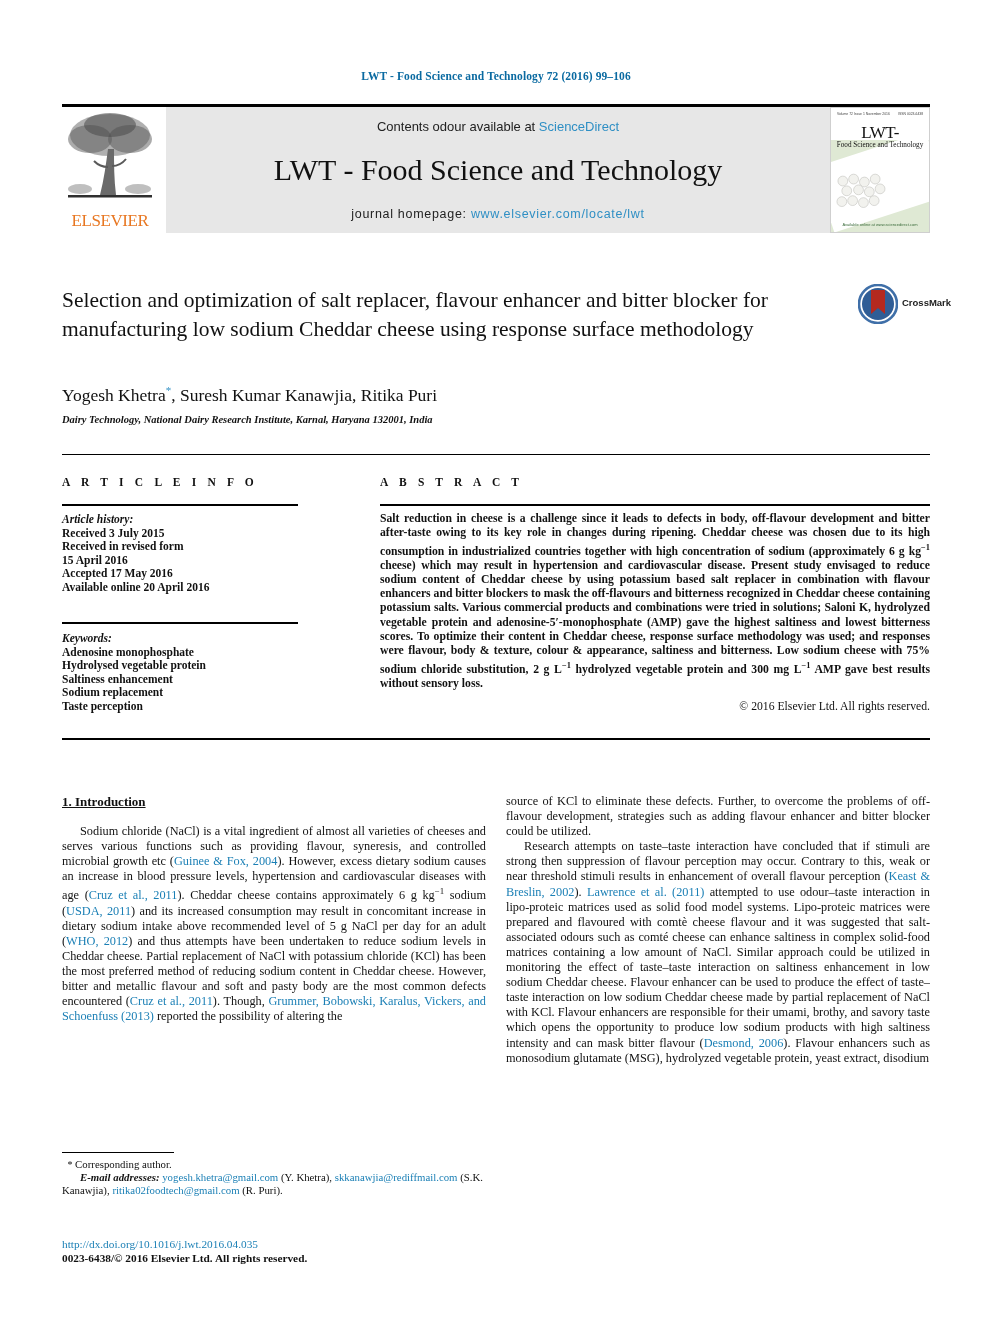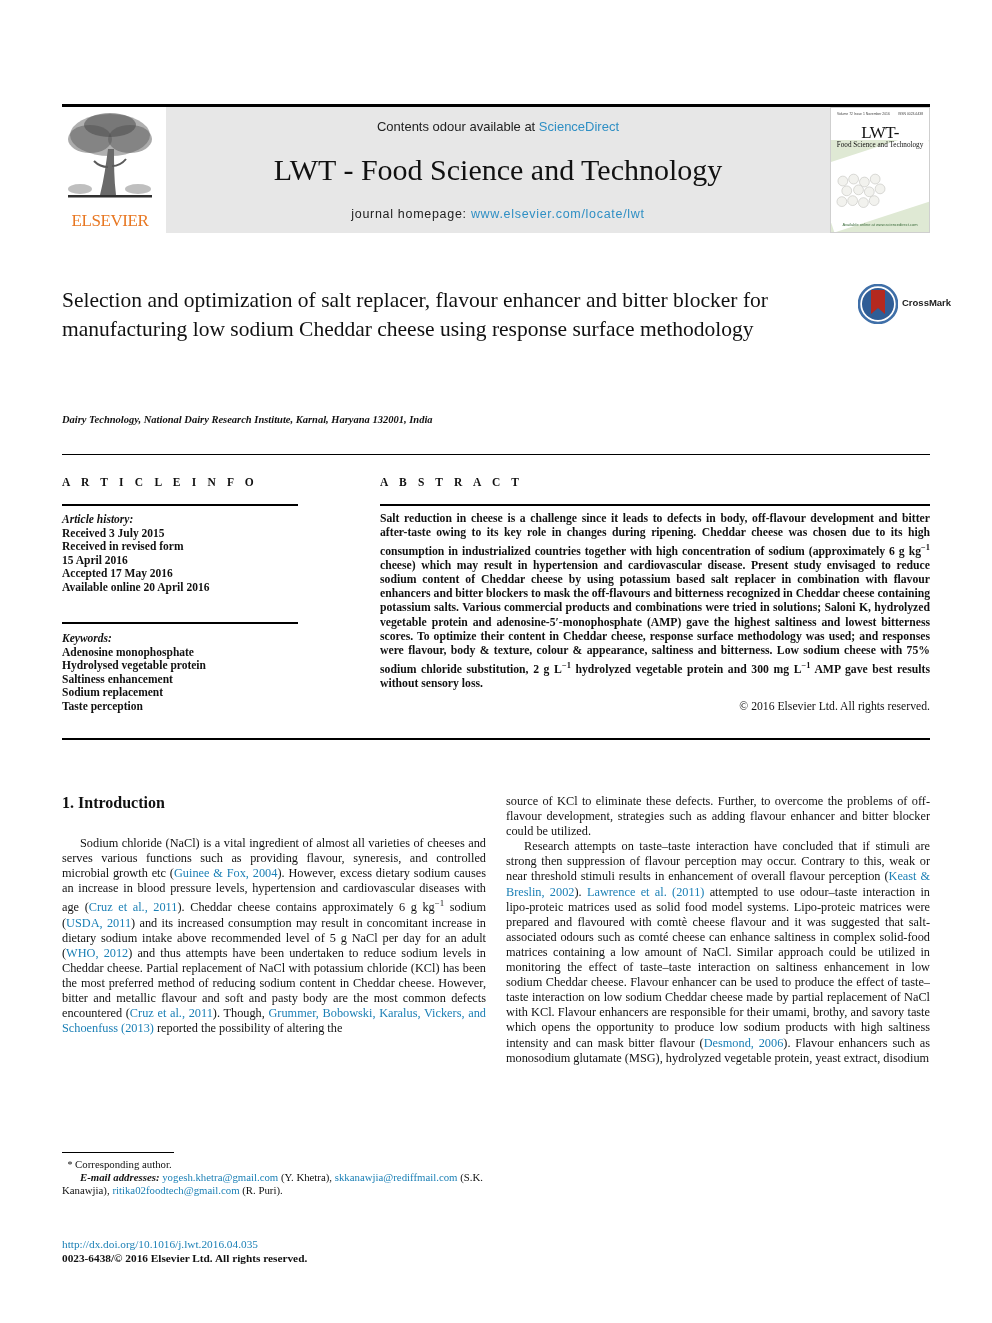--- a/index.html
+++ b/index.html
@@ -268,24 +268,25 @@
     position: absolute;
     left: 62px; top: 794px;
     width: 424px;
   }
   .col-right {
     position: absolute;
     left: 506px; top: 794px;
     width: 424px;
   }
   .h2 {
-    font-size: 16px;
-    font-weight: bold;
-    margin: 0 0 24px 0;
-    color: #111;
+    font-size: 13px;
+    font-weight: bold;
+    margin: 0 0 14px 0;
+    color: #111;
+    text-decoration: underline;
   }
   .para {
     font-size: 12.3px;
     line-height: 15.1px;
     text-align: justify;
     margin: 0;
     text-indent: 18px;
     color: #111;
     font-weight: 500;
   }
@@ -369,20 +370,21 @@
     position:absolute; left:0; bottom:4%; width:100%;
     text-align:center; font-size:4px; color:#3a6b3a;
     font-family:"Liberation Sans", sans-serif;
   }
 </style>
 </head>
 <body>
 
 <div class="page">
 
+  <div class="runninghead">LWT - Food Science and Technology 72 (2016) 99–106</div>
 
   <div class="masthead-rule"></div>
   <div class="masthead">
 
     <div class="elsevier-logo">
       <div class="elsevier-tree">
         <svg viewBox="0 0 92 98" width="92" height="98" aria-hidden="true">
           <g fill="#3a3a3a">
             <ellipse cx="46" cy="26" rx="40" ry="21" fill="#6f6f6f" opacity="0.55"></ellipse>
             <ellipse cx="26" cy="30" rx="22" ry="14" fill="#585858" opacity="0.5"></ellipse>
@@ -448,20 +450,23 @@
     <div class="crossmark-badge">
       <svg viewBox="0 0 40 40" width="40" height="40" aria-hidden="true">
         <circle cx="20" cy="20" r="19" fill="#ffffff" stroke="#3f6fa8" stroke-width="2.6"></circle>
         <circle cx="20" cy="20" r="16" fill="#2f5d96"></circle>
         <path d="M13 6 L27 6 L27 30 L20 24 L13 30 Z" fill="#b4291f"></path>
       </svg>
     </div>
     <div class="crossmark-label">CrossMark</div>
   </div>
 
+  <div class="authors">
+    <span>Yogesh Khetra</span><sup>*</sup><span>, Suresh Kumar Kanawjia, Ritika Puri</span>
+  </div>
   <div class="affiliation">Dairy Technology, National Dairy Research Institute, Karnal, Haryana 132001, India</div>
 
   <div class="sec-rule-top"></div>
   <div class="hdr-articleinfo">A R T I C L E  I N F O</div>
   <div class="hdr-abstract">A B S T R A C T</div>
   <div class="rule-info-1"></div>
   <div class="rule-abs"></div>
   <div class="rule-info-2"></div>
 
   <div class="info-history">

